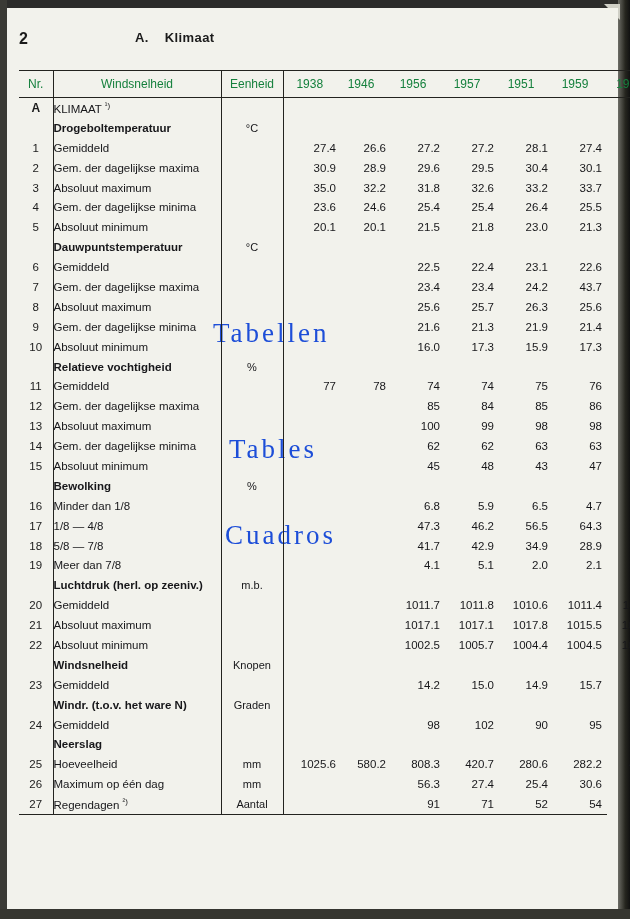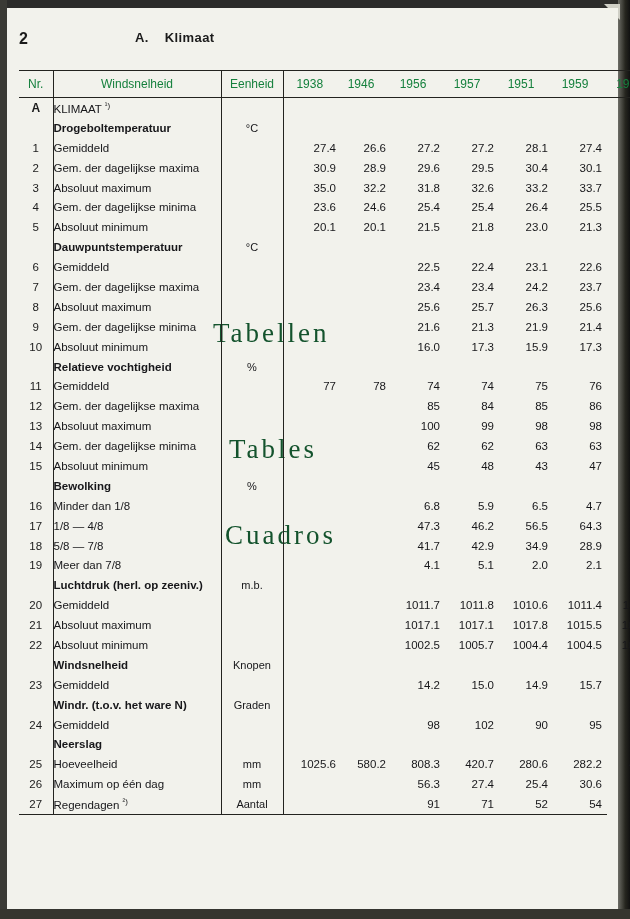--- a/index.html
+++ b/index.html
@@ -74,21 +74,21 @@
     color: #1b1b1b;
     letter-spacing: 0.4px;
   }
   .head-title .sec {
     margin-right: 16px;
   }
 
   
   .ghost {
     position: absolute;
-    color: #14532d;
+    color: #1d4ed8;
     font-family: "Liberation Serif", serif;
     font-size: 27px;
     letter-spacing: 3px;
     white-space: nowrap;
     pointer-events: none;
   }
 
   
   table.maintable {
     position: absolute;
@@ -323,21 +323,21 @@
           </tr>
           <tr class="datarow">
             <td class="c-nr">7</td>
             <td class="c-desc">Gem. der dagelijkse maxima</td>
             <td class="c-unit"></td>
             <td class="val"></td>
             <td class="val"></td>
             <td class="val">23.4</td>
             <td class="val">23.4</td>
             <td class="val">24.2</td>
-            <td class="val">23.7</td>
+            <td class="val">43.7</td>
             <td class="val">23.9</td>
           </tr>
           <tr class="datarow">
             <td class="c-nr">8</td>
             <td class="c-desc">Absoluut maximum</td>
             <td class="c-unit"></td>
             <td class="val"></td>
             <td class="val"></td>
             <td class="val">25.6</td>
             <td class="val">25.7</td>

